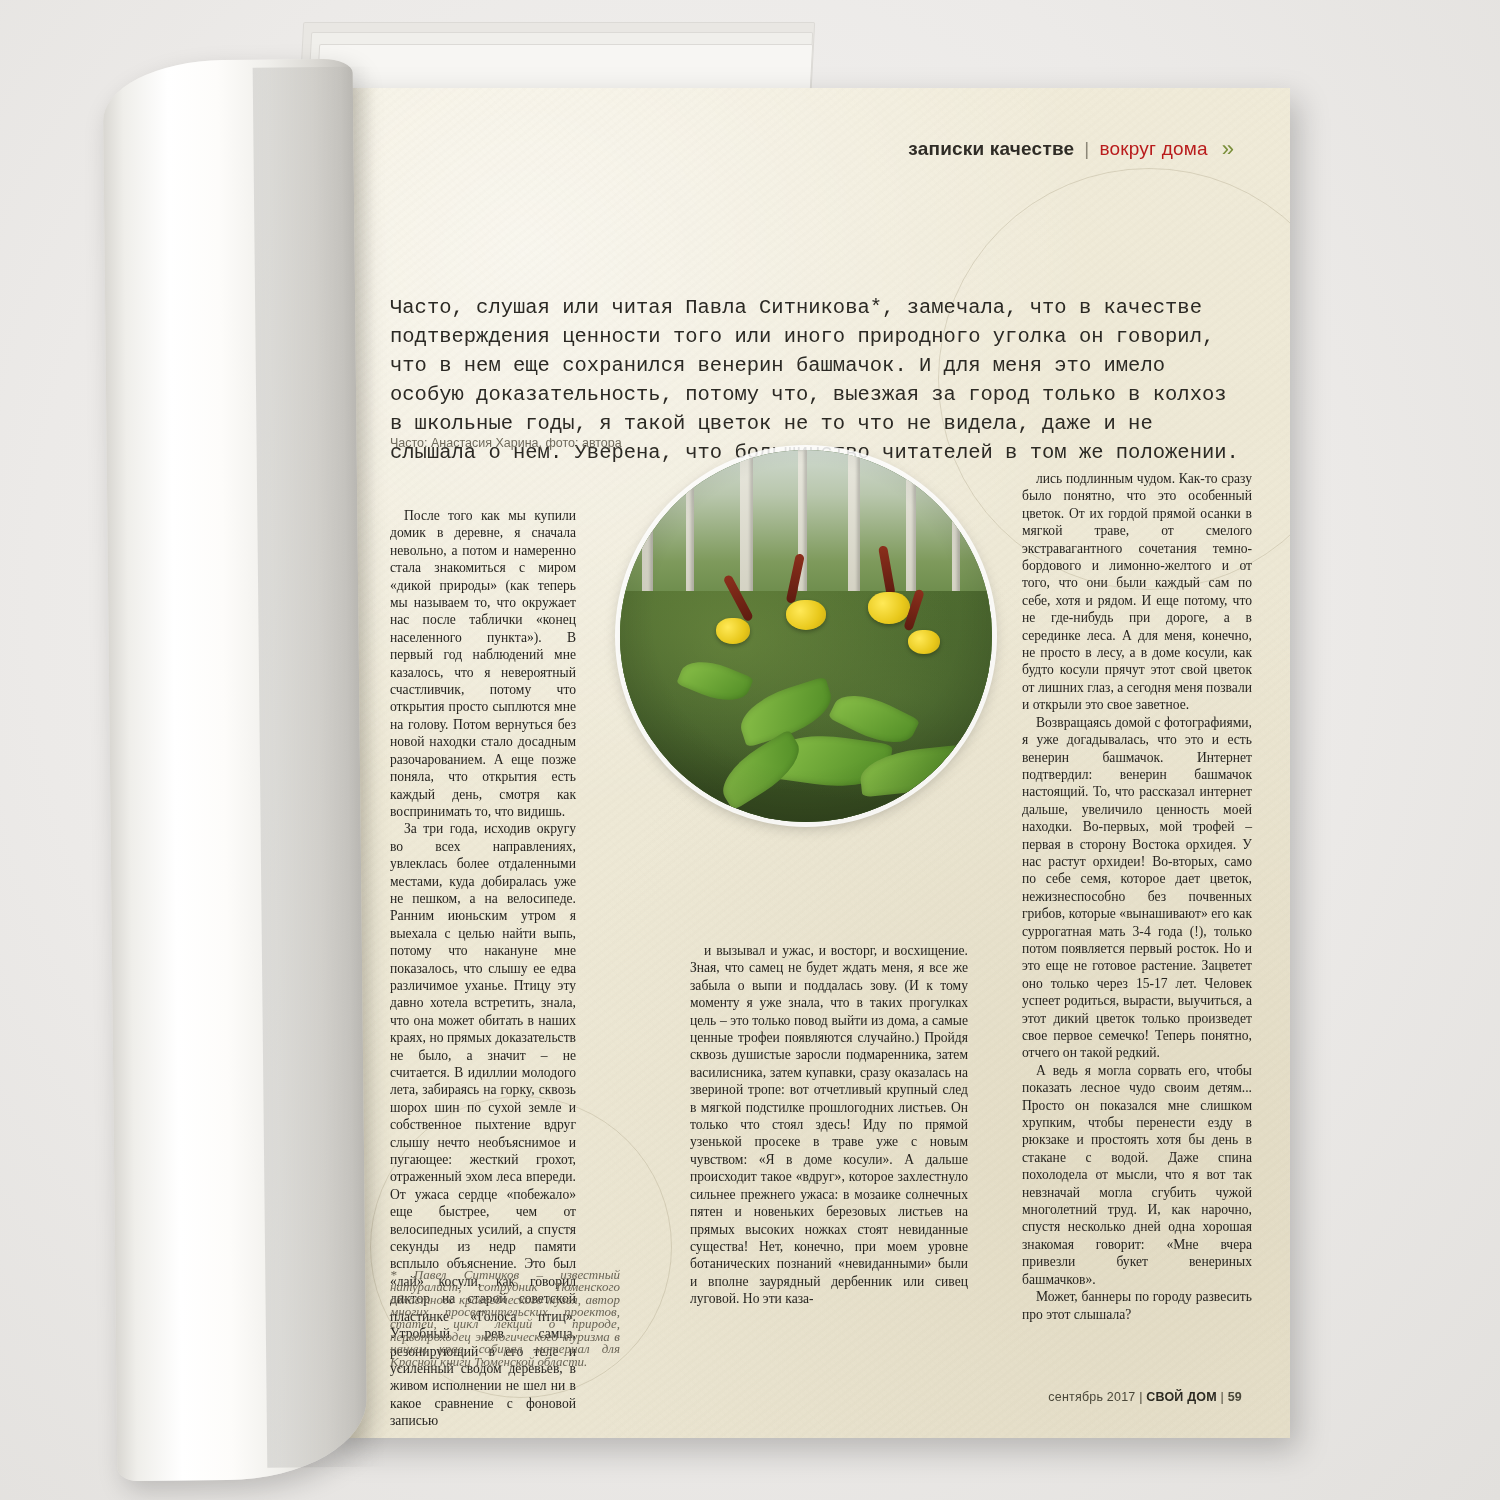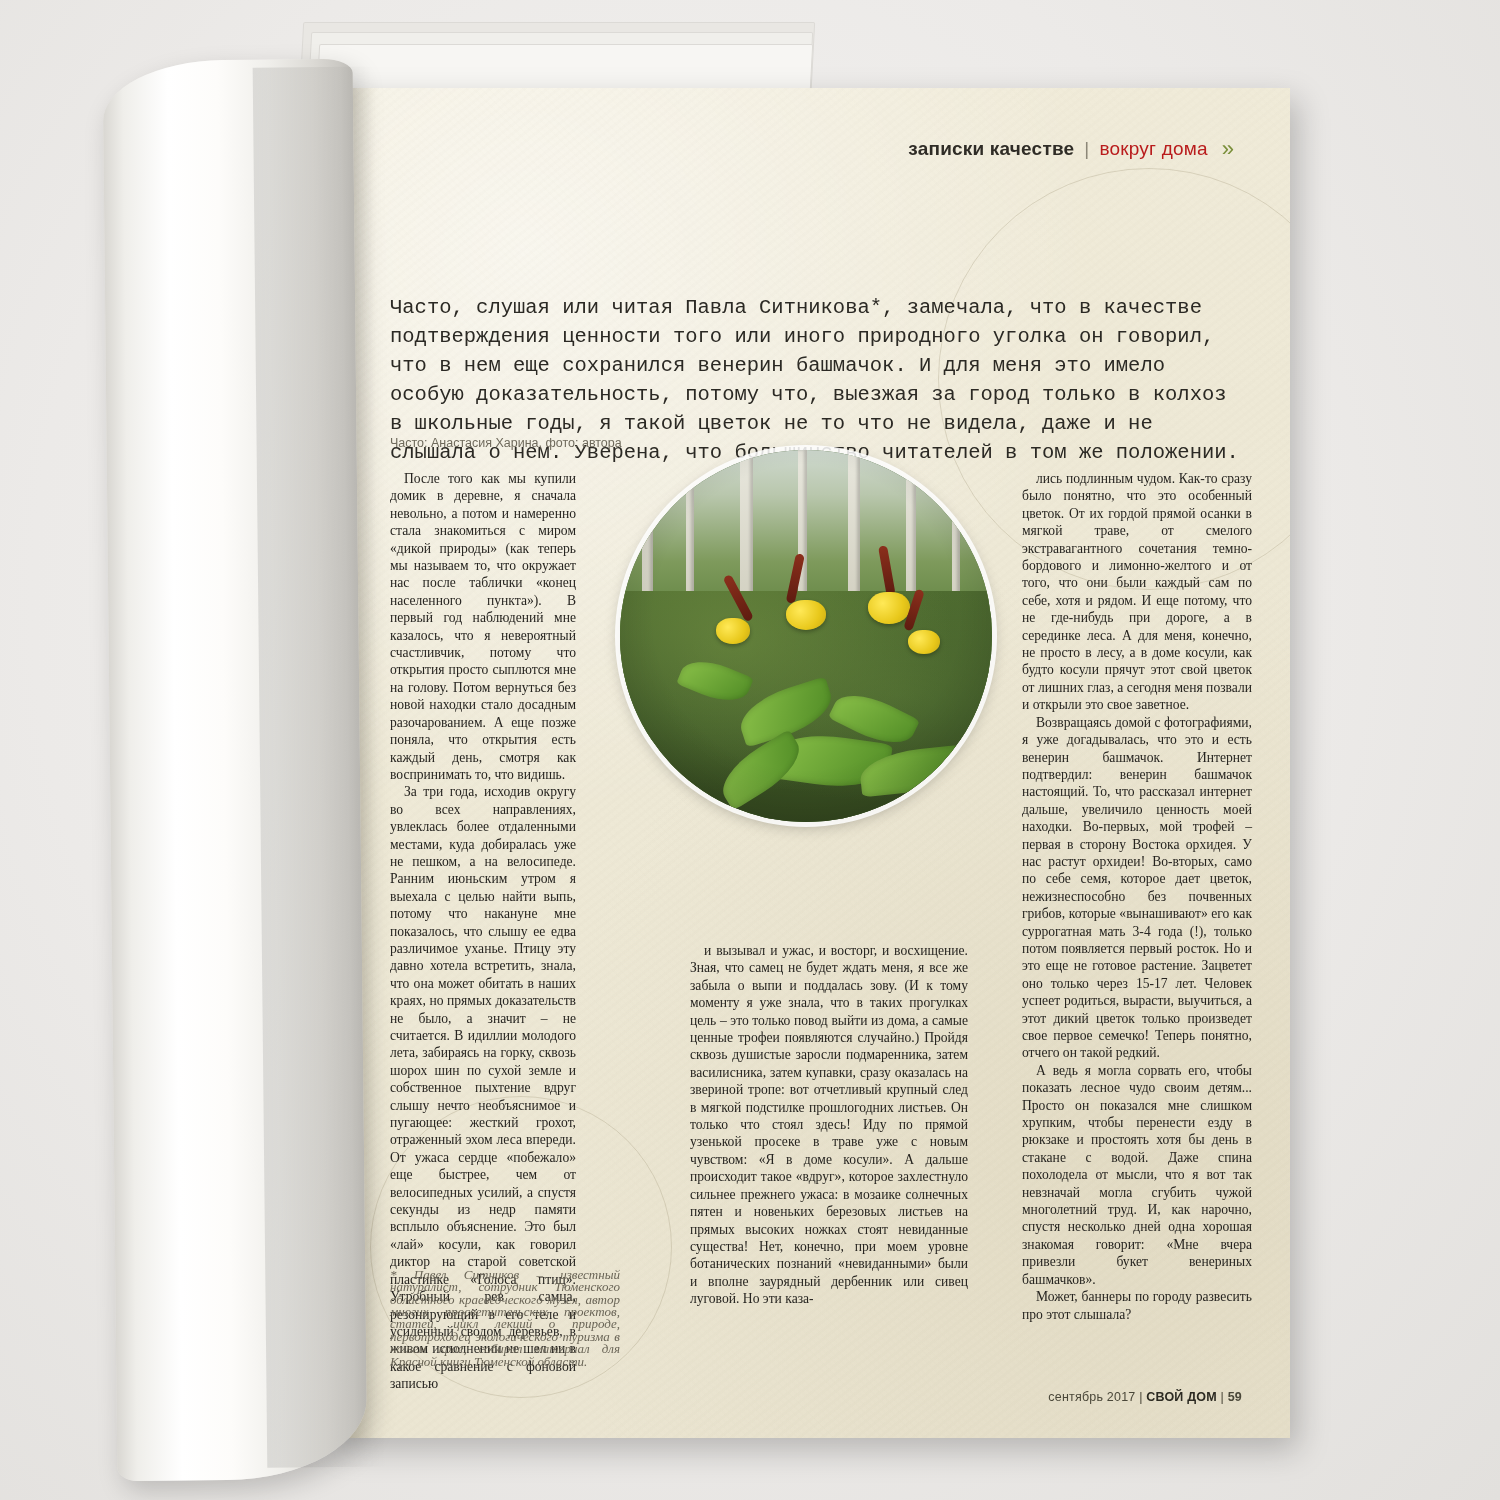--- a/index.html
+++ b/index.html
@@ -144,21 +144,21 @@
     width: 185px;
     font-family: "Liberation Serif", serif;
     font-size: 13.6px;
     line-height: 17.4px;
     color: #262420;
     text-align: justify;
     hyphens: auto;
   }
   .col p { margin: 0 0 0 0; text-indent: 14px; }
   .col p.first { text-indent: 14px; }
-  .c1 { left: 0;   width: 186px; }
+  .c1 { left: 0;   width: 186px; margin-top: 37px; }
   .c2 { left: 300px; width: 278px; top: 472px; }
   .c3 { left: 632px; width: 230px; }
 
   .footnote {
     position: absolute;
     left: 0; bottom: 0;
     width: 230px;
     font-family: Liberation Serif, serif;
     font-style: italic;
     font-size: 13px;

